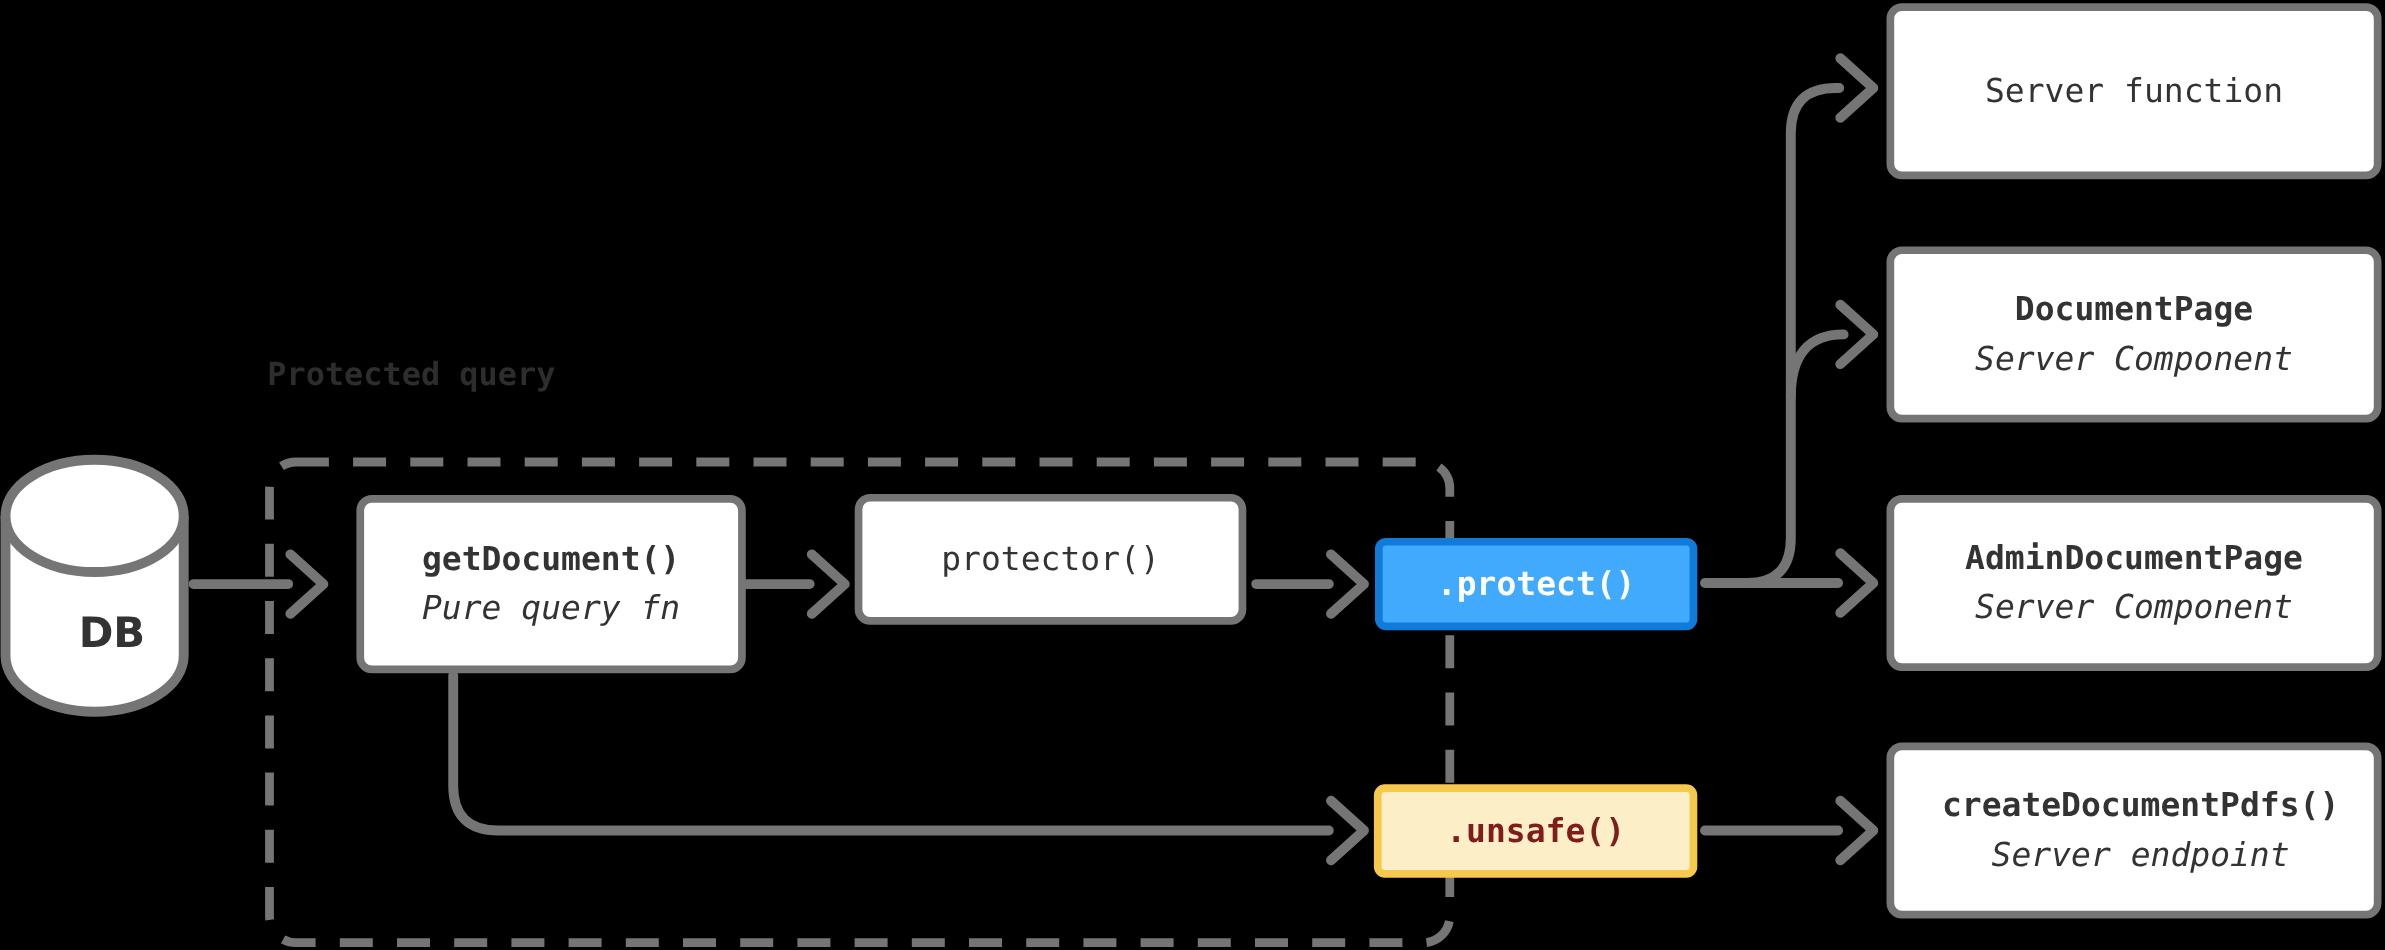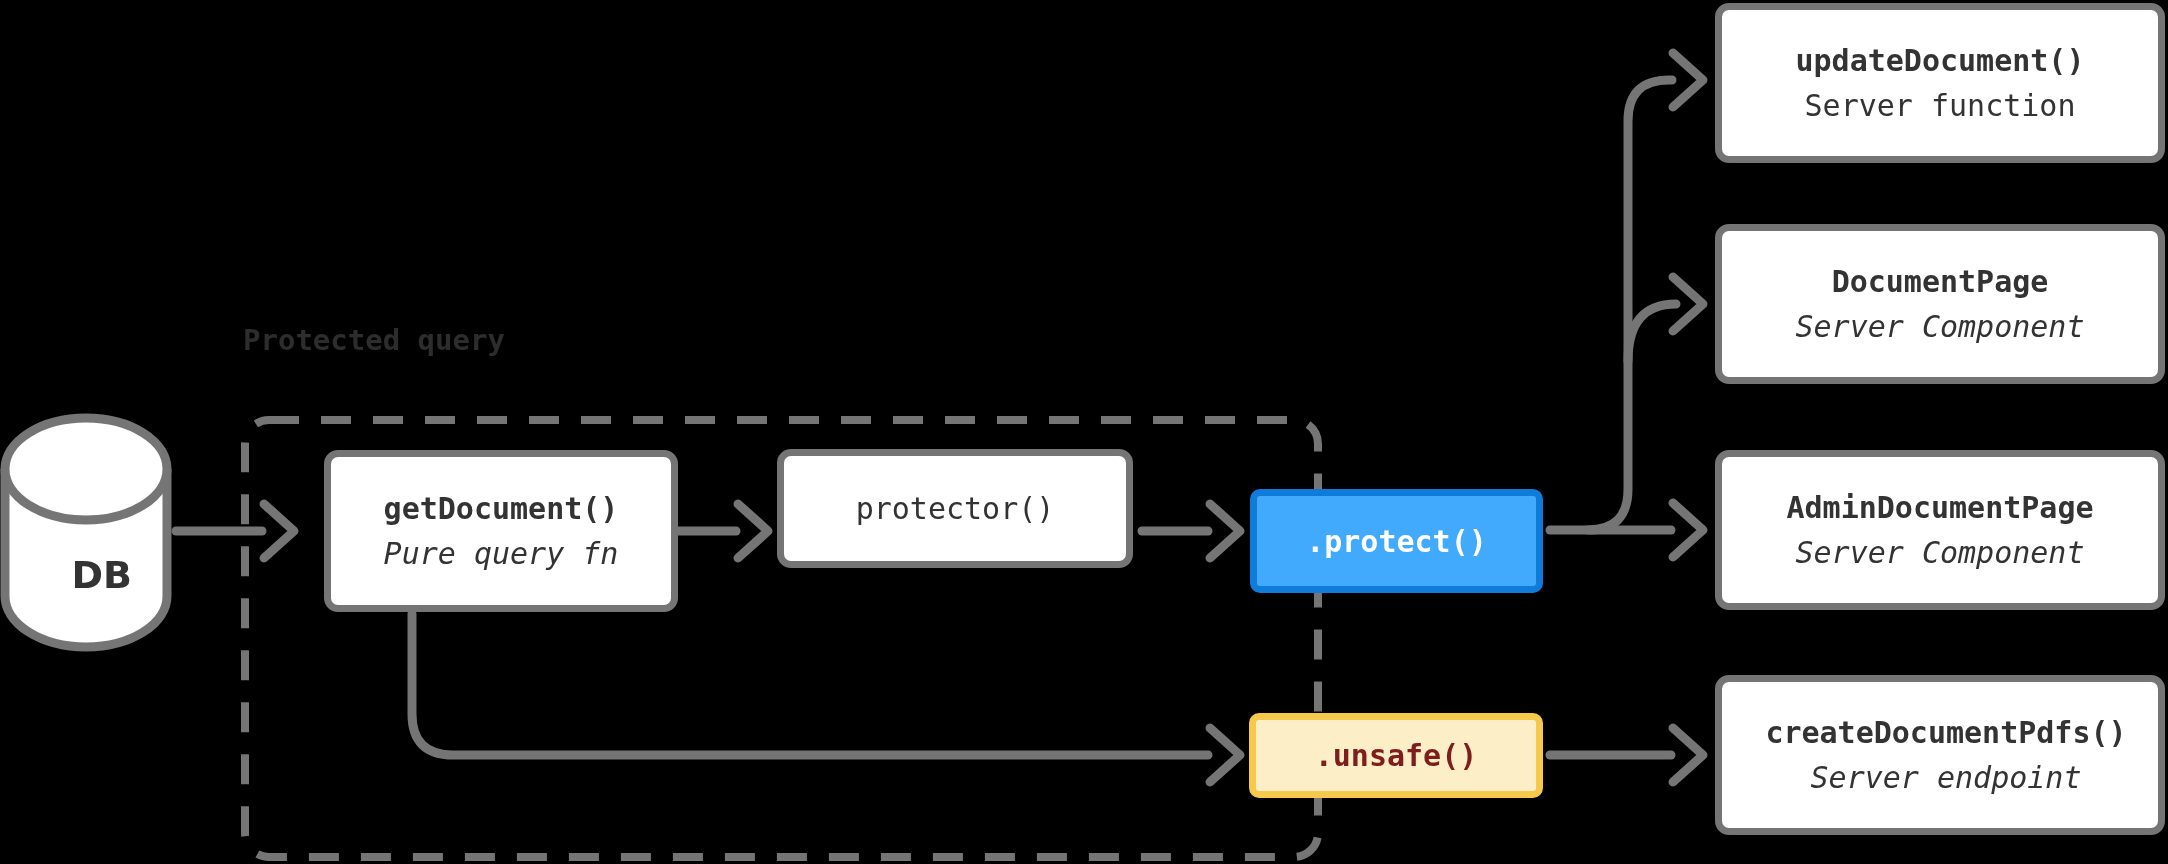--- a/index.html
+++ b/index.html
@@ -97,30 +97,29 @@
 
   <div class="node" style="left:324px;top:450px;width:354px;height:162px;">
     <div class="title">getDocument()</div>
     <div class="sub">Pure query fn</div>
   </div>
 
   <div class="node" style="left:777px;top:449px;width:356px;height:119px;">
     <div class="title" style="font-weight:normal;">protector()</div>
   </div>
 
-  <div class="pill protect" style="left:1250px;top:489px;width:293px;height:104px;">
+  <div class="pill protect" style="left:1250px;top:489px;width:293px;height:84px;">
     <span>.protect()</span>
   </div>
 
   <div class="pill unsafe" style="left:1249px;top:713px;width:294px;height:85px;">
     <span>.unsafe()</span>
   </div>
 
   <div class="node" style="left:1715px;top:3px;width:450px;height:160px;">
-    <div class="title">updateDocument()</div>
     <div class="sub upright">Server function</div>
   </div>
 
   <div class="node" style="left:1715px;top:224px;width:450px;height:160px;">
     <div class="title">DocumentPage</div>
     <div class="sub">Server Component</div>
   </div>
 
   <div class="node" style="left:1715px;top:450px;width:450px;height:160px;">
     <div class="title">AdminDocumentPage</div>

